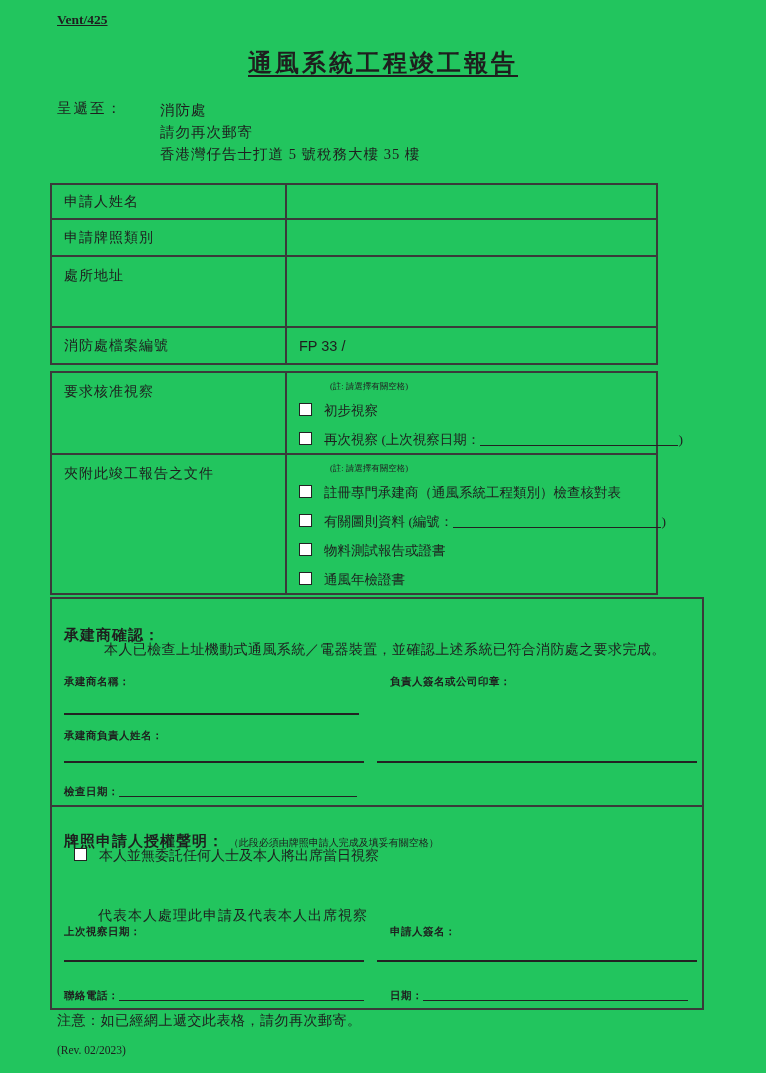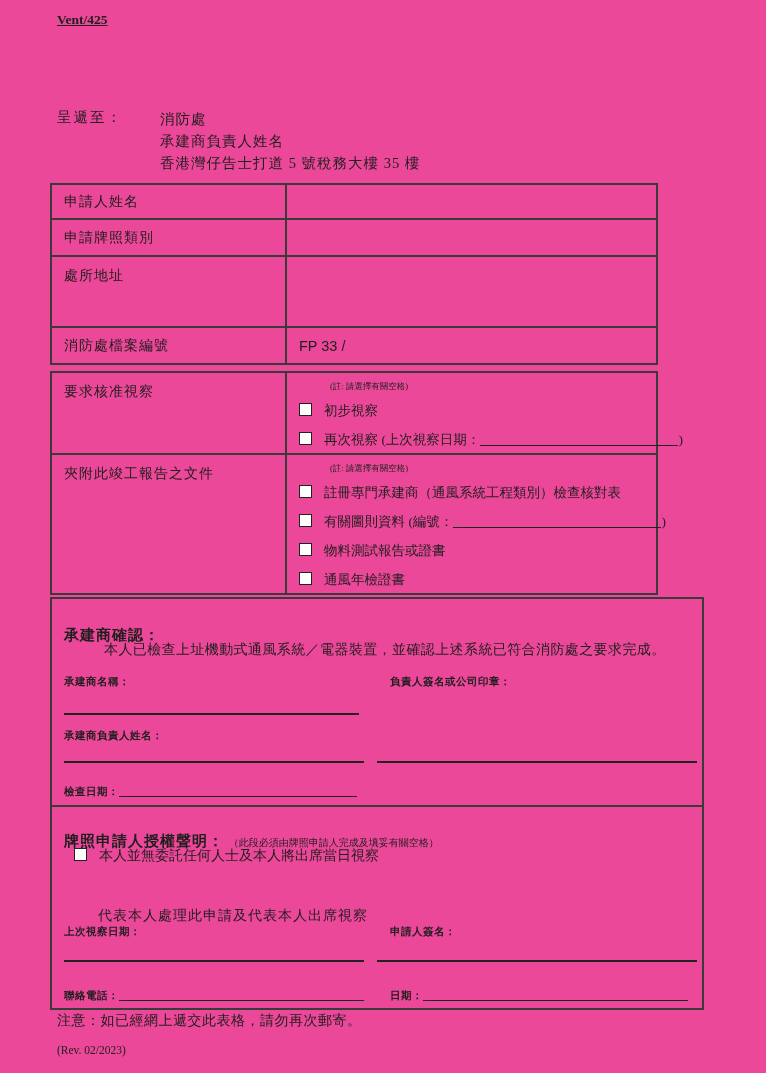--- a/index.html
+++ b/index.html
@@ -1,23 +1,23 @@
 <!DOCTYPE html>
 <html><head>
 <meta charset="utf-8">
 <style>
   html,body{margin:0;padding:0;background:#ffffff;}
-  .page{position:relative;width:766px;height:1073px;background:#ec4899;
+  .page{position:relative;width:766px;height:1073px;background:#22c55e;
         font-family:"Liberation Serif","DejaVu Serif",serif;color:#1e1e1e;overflow:hidden;}
   
   .form-code{position:absolute;left:57px;top:12px;font-size:13.5px;font-weight:bold;
              text-decoration:underline;}
   .form-title{position:absolute;left:0;right:0;top:47px;text-align:center;font-size:24px;
               font-weight:bold;letter-spacing:3px;text-decoration:underline;text-underline-offset:4px;}
-  .submit-block{position:absolute;left:57px;top:108px;display:flex;font-size:14.5px;}
+  .submit-block{position:absolute;left:57px;top:99px;display:flex;font-size:14.5px;}
   .submit-label{width:103px;letter-spacing:2px;}
   .submit-lines div{line-height:22px;letter-spacing:1px;}
   
   table{border-collapse:collapse;}
   .tbl{position:absolute;left:50px;width:608px;table-layout:fixed;}
   .tbl td{border:2px solid #3a3a3a;vertical-align:middle;}
   .tbl .lbl{width:220px;padding-left:12px;font-size:14px;letter-spacing:1px;}
   .tbl .val{padding-left:12px;font-family:"Liberation Sans","DejaVu Sans",sans-serif;font-size:14.5px;}
   #info-table{top:183px;}
   #insp-table{top:371px;}
@@ -48,26 +48,27 @@
   
   .footer-note{position:absolute;left:57px;top:1012px;font-size:14px;letter-spacing:0.5px;}
   .revision{position:absolute;left:57px;top:1044px;font-size:11.5px;}
 </style>
 </head>
 <body>
 
 <div class="page">
 
   <div class="form-code">Vent/425</div>
+  <div class="form-title">通風系統工程竣工報告</div>
 
   <div class="submit-block">
     <div class="submit-label">呈遞至：</div>
     <div class="submit-lines">
       <div>消防處</div>
-      <div>承建商負責人姓名</div>
+      <div>請勿再次郵寄</div>
       <div>香港灣仔告士打道 5 號稅務大樓 35 樓</div>
     </div>
   </div>
 
   <table class="tbl" id="info-table">
     <tbody>
         <tr style="height:35px;">
       <td class="lbl">申請人姓名</td>
       <td class="val"></td>
     </tr>

